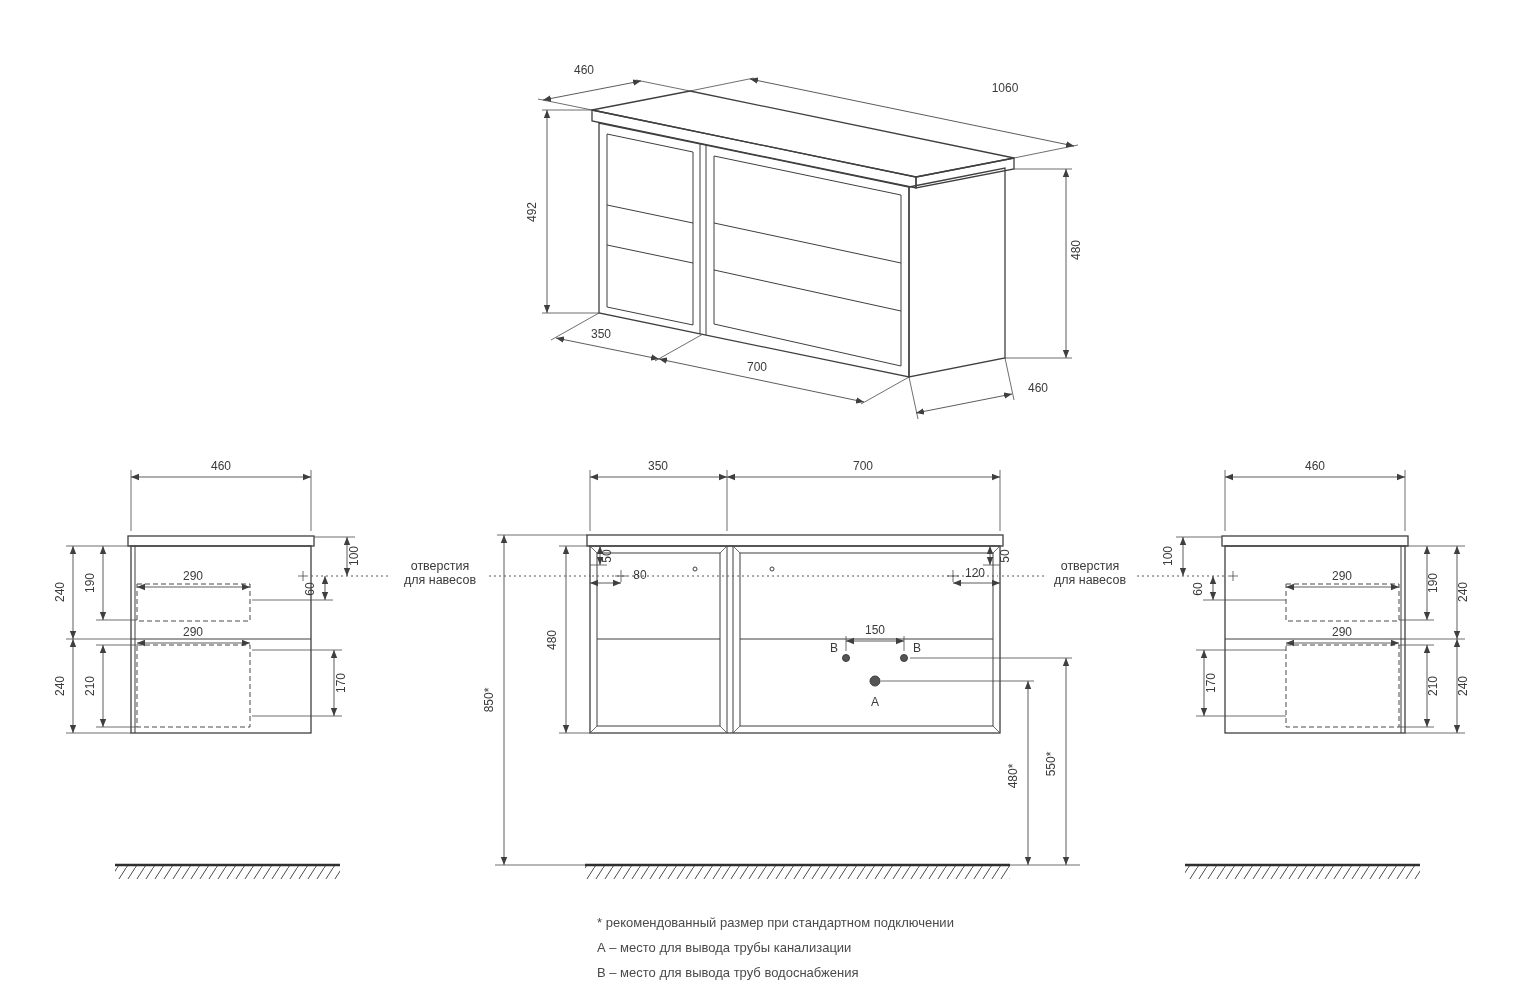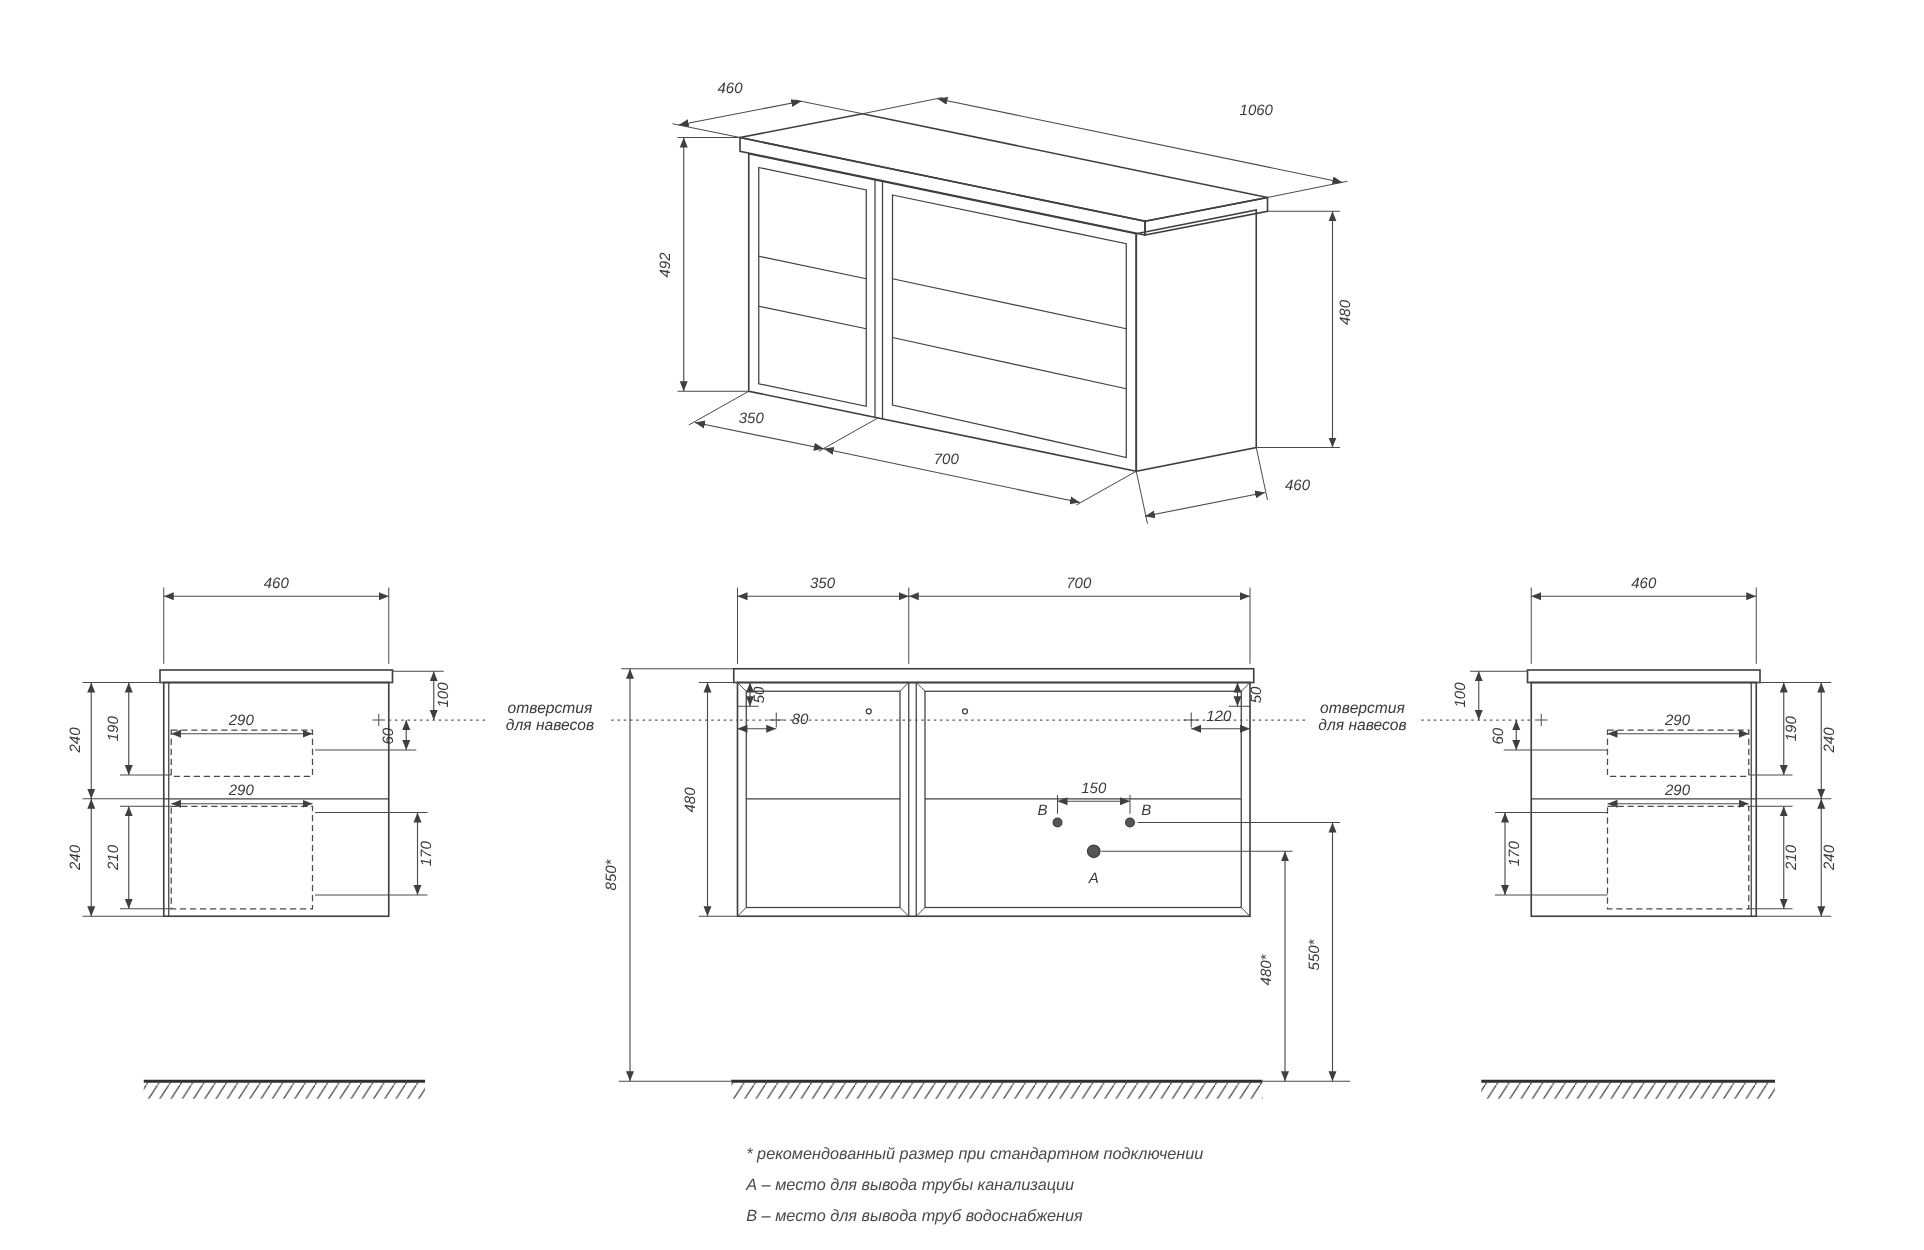--- a/index.html
+++ b/index.html
@@ -1,16 +1,16 @@
 <!DOCTYPE html>
 <html><head>
 <meta charset="utf-8">
 <style>
   html,body{margin:0;padding:0;background:#ffffff;}
-  .stage{width:1539px;height:1000px;position:relative;background:#fff;font-style:italic;}
+  .stage{width:1539px;height:1000px;position:relative;background:#fff;}
   svg{display:block;}
   svg text{font-family:"Liberation Sans","DejaVu Sans",sans-serif;fill:#3a3a3a;}
   .dim-label{font-size:12px;text-anchor:middle;}
   .ann{font-size:12.5px;text-anchor:middle;fill:#3a3a3a;}
   .note{font-size:13px;fill:#4a4a4a;text-anchor:start;}
   .obj{stroke:#3f3f3f;stroke-width:1.3;fill:none;stroke-linejoin:miter;}
   .obj-thin{stroke:#3f3f3f;stroke-width:1;fill:none;}
   .dim{stroke:#4a4a4a;stroke-width:0.9;fill:none;}
   .ext{stroke:#4a4a4a;stroke-width:0.8;fill:none;}
   .dashed{stroke:#4a4a4a;stroke-width:1;fill:none;stroke-dasharray:5 3;}

